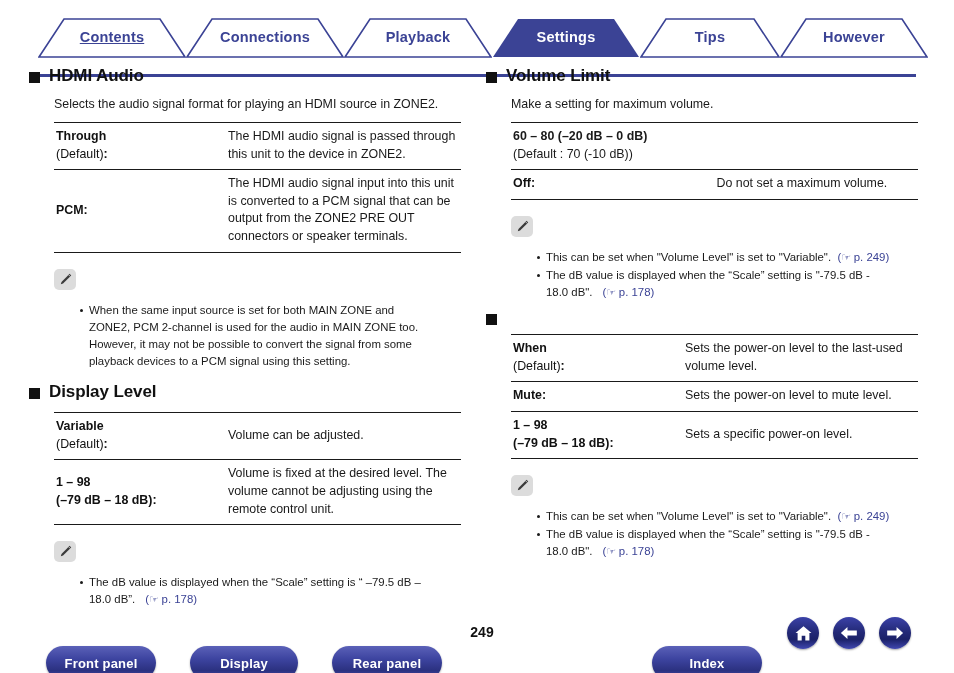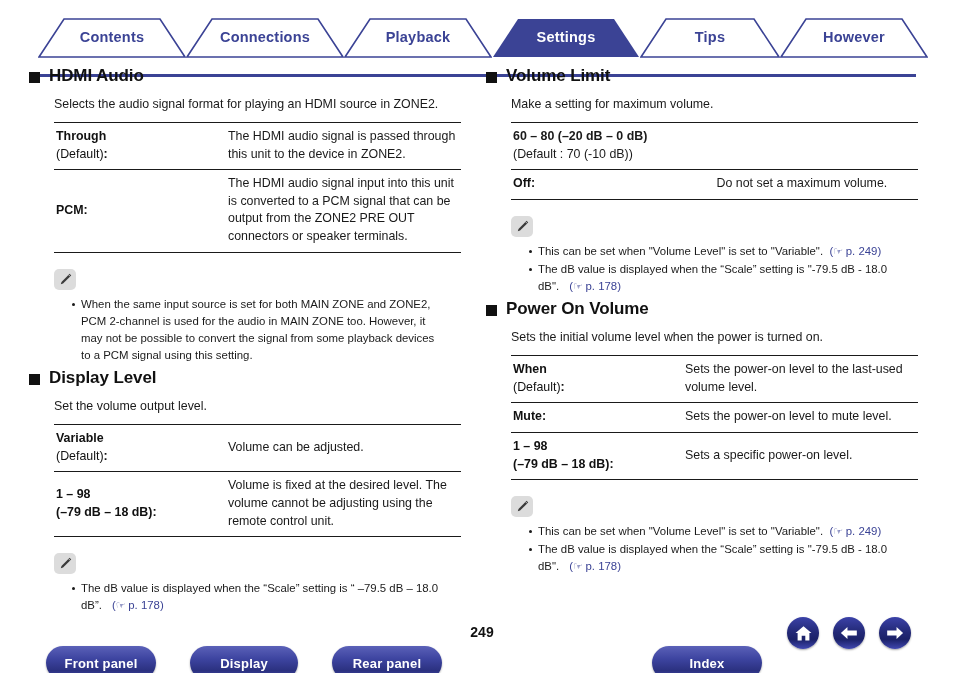--- a/index.html
+++ b/index.html
@@ -152,21 +152,21 @@
     height: 21px;
     border-radius: 5px;
     background: #dcdcdc;
     display: flex;
     align-items: center;
     justify-content: center;
     margin-bottom: 6px;
   }
   .note-icon svg { display: block; }
   .note ul {
-    margin: 4px;
+    margin: 12px;
     padding: 0 0 0 14px;
     list-style: none;
   }
   .note li {
     font-size: 11.4px;
     line-height: 1.5;
     color: #1a1a1a;
     position: relative;
     padding-left: 9px;
     margin-bottom: 1px;
@@ -239,21 +239,21 @@
     font-size: 14px;
     font-weight: bold;
     color: #111111;
   }
 </style>
 </head>
 <body>
 
 <div class="tabbar">
   <div class="tabs" id="tabs-container">
-      <div class="tab" style="width: 148px;">
+      <div class="tab" style="width: 148px; text-decoration: underline;">
         <div class="tab-shape"><svg width="148" height="40" viewBox="0 0 148 40">
             <polygon points="26,1 122,1 147,39 1,39" fill="#ffffff" stroke="#3b4395" stroke-width="1.6"></polygon>
           </svg></div>
         <span class="tab-label">Contents</span>
       </div>
       <div class="tab" style="width: 158px;">
         <div class="tab-shape"><svg width="158" height="40" viewBox="0 0 158 40">
             <polygon points="26,1 132,1 157,39 1,39" fill="#ffffff" stroke="#3b4395" stroke-width="1.6"></polygon>
           </svg></div>
         <span class="tab-label">Connections</span>
@@ -321,21 +321,20 @@
           <ul>
             <li><span>When the same input source is set for both MAIN ZONE and ZONE2, PCM 2-channel is used for the audio in MAIN ZONE too. However, it may not be possible to convert the signal from some playback devices to a PCM signal using this setting.</span></li>
           </ul>
         </div>
       </div>
       <div class="section">
         <h2 class="sec-title">
           <span class="sq-bullet"></span>
           <span>Display Level</span>
         </h2>
-        <p class="sec-intro">Set the volume output level.</p>
         <table class="spec">
           <tbody>
             <tr>
               <td class="term">
                 <div>Variable</div>
                 <div class="sub"><span>(Default)</span><b>:</b></div>
               </td>
               <td class="desc">Volume can be adjusted.</td>
             </tr>
             <tr>
@@ -389,23 +388,21 @@
           </div>
           <ul>
             <li><span>This can be set when "Volume Level" is set to "Variable".</span><span>&nbsp;&nbsp;<span class="ref">(<span class="hand">☞</span> <span>p. 249</span>)</span></span></li>
             <li><span>The dB value is displayed when the “Scale” setting is "-79.5 dB - 18.0 dB".</span><div class="indent-ref"><span class="ref">(<span class="hand">☞</span> <span>p. 178</span>)</span></div></li>
           </ul>
         </div>
       </div>
       <div class="section">
         <h2 class="sec-title">
           <span class="sq-bullet"></span>
-          <span>Power On Volume</span>
         </h2>
-        <p class="sec-intro">Sets the initial volume level when the power is turned on.</p>
         <table class="spec">
           <tbody>
             <tr>
               <td class="term">
                 <div>When</div>
                 <div class="sub"><span>(Default)</span><b>:</b></div>
               </td>
               <td class="desc">Sets the power-on level to the last-used volume level.</td>
             </tr>
             <tr>

